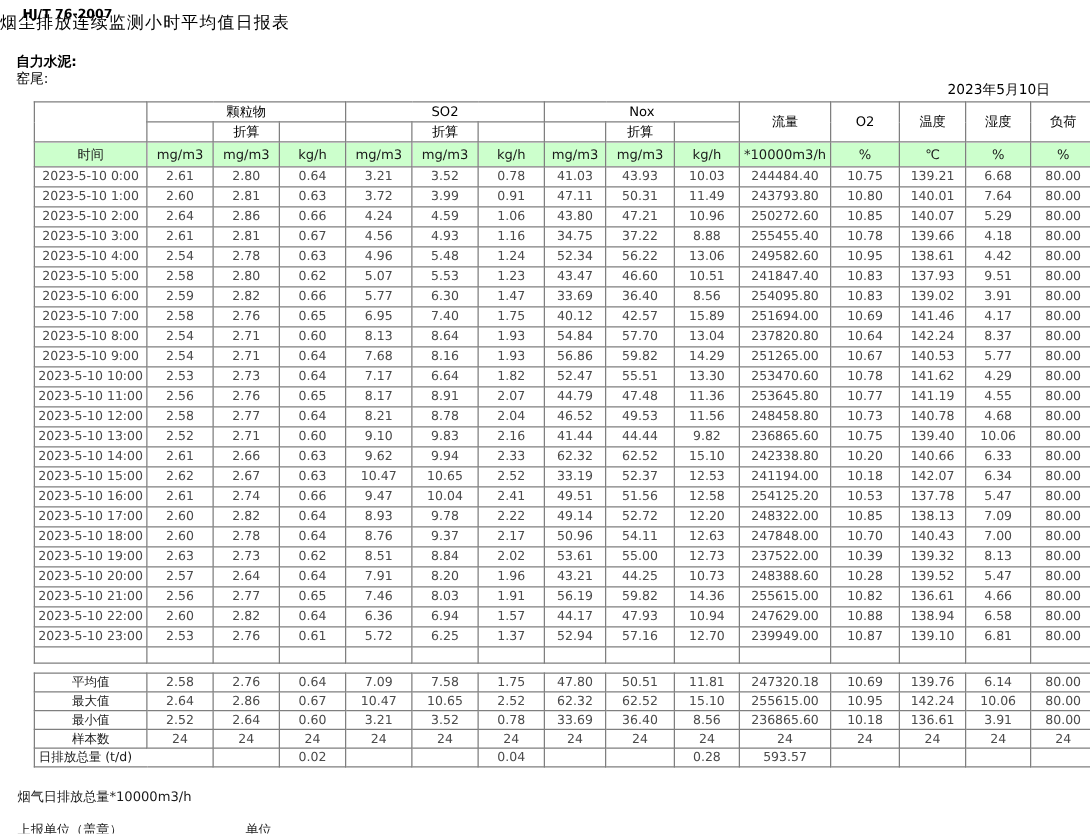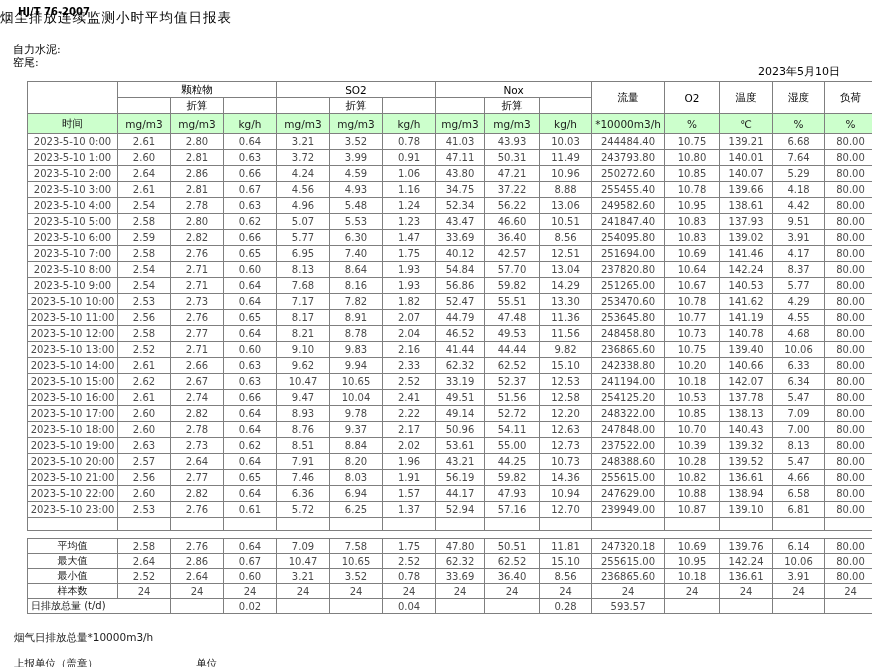--- a/index.html
+++ b/index.html
@@ -1,21 +1,21 @@
 <!DOCTYPE html>
 <html><head>
 <meta charset="utf-8">
 <style>
   html,body{margin:0;padding:0;background:#fff;}
   .page{position:relative;width:872px;height:667px;background:#fff;
         font-family:"DejaVu Sans",sans-serif;color:#000;overflow:hidden;}
   .std{position:absolute;top:6px;left:18px;font-weight:bold;font-size:10px;}
   .title{position:absolute;top:9px;left:0;width:100%;
          font-weight:normal;font-size:13.5px;letter-spacing:1px;}
-  .company{position:absolute;top:42px;left:13px;font-weight:normal;font-size:11px;}
+  .company{position:absolute;top:42px;left:13px;font-weight:bold;font-size:11px;}
   .loc{position:absolute;top:55px;left:13px;font-weight:normal;font-size:11px;}
   .date{position:absolute;top:64px;left:8px;width:842px;text-align:right;
         font-size:11px;padding-right:10px;box-sizing:border-box;}
   table.report{position:absolute;top:81px;left:8px;width:849px;
         border-collapse:collapse;table-layout:fixed;font-size:10px;color:#4a4a4a;margin-left:19px;}
   .report th,.report td{border:1px solid #7f7f7f;padding:0 1px;text-align:center;
         font-weight:normal;overflow:hidden;white-space:nowrap;}
   .report thead th{color:#000;font-size:10.5px;}
   tr.h1 th,tr.h2 th{height:15px;}
   tr.green th{background:#ccffcc;height:19px;color:#1a1a1a;}
@@ -222,21 +222,21 @@
         <tr>
           <td>2023-5-10 7:00</td>
           <td>2.58</td>
           <td>2.76</td>
           <td>0.65</td>
           <td>6.95</td>
           <td>7.40</td>
           <td>1.75</td>
           <td>40.12</td>
           <td>42.57</td>
-          <td>12.51</td>
+          <td>15.89</td>
           <td>251694.00</td>
           <td>10.69</td>
           <td>141.46</td>
           <td>4.17</td>
           <td>80.00</td>
         </tr>
         <tr>
           <td>2023-5-10 8:00</td>
           <td>2.54</td>
           <td>2.71</td>
@@ -269,21 +269,21 @@
           <td>140.53</td>
           <td>5.77</td>
           <td>80.00</td>
         </tr>
         <tr>
           <td>2023-5-10 10:00</td>
           <td>2.53</td>
           <td>2.73</td>
           <td>0.64</td>
           <td>7.17</td>
-          <td>7.82</td>
+          <td>6.64</td>
           <td>1.82</td>
           <td>52.47</td>
           <td>55.51</td>
           <td>13.30</td>
           <td>253470.60</td>
           <td>10.78</td>
           <td>141.62</td>
           <td>4.29</td>
           <td>80.00</td>
         </tr>

